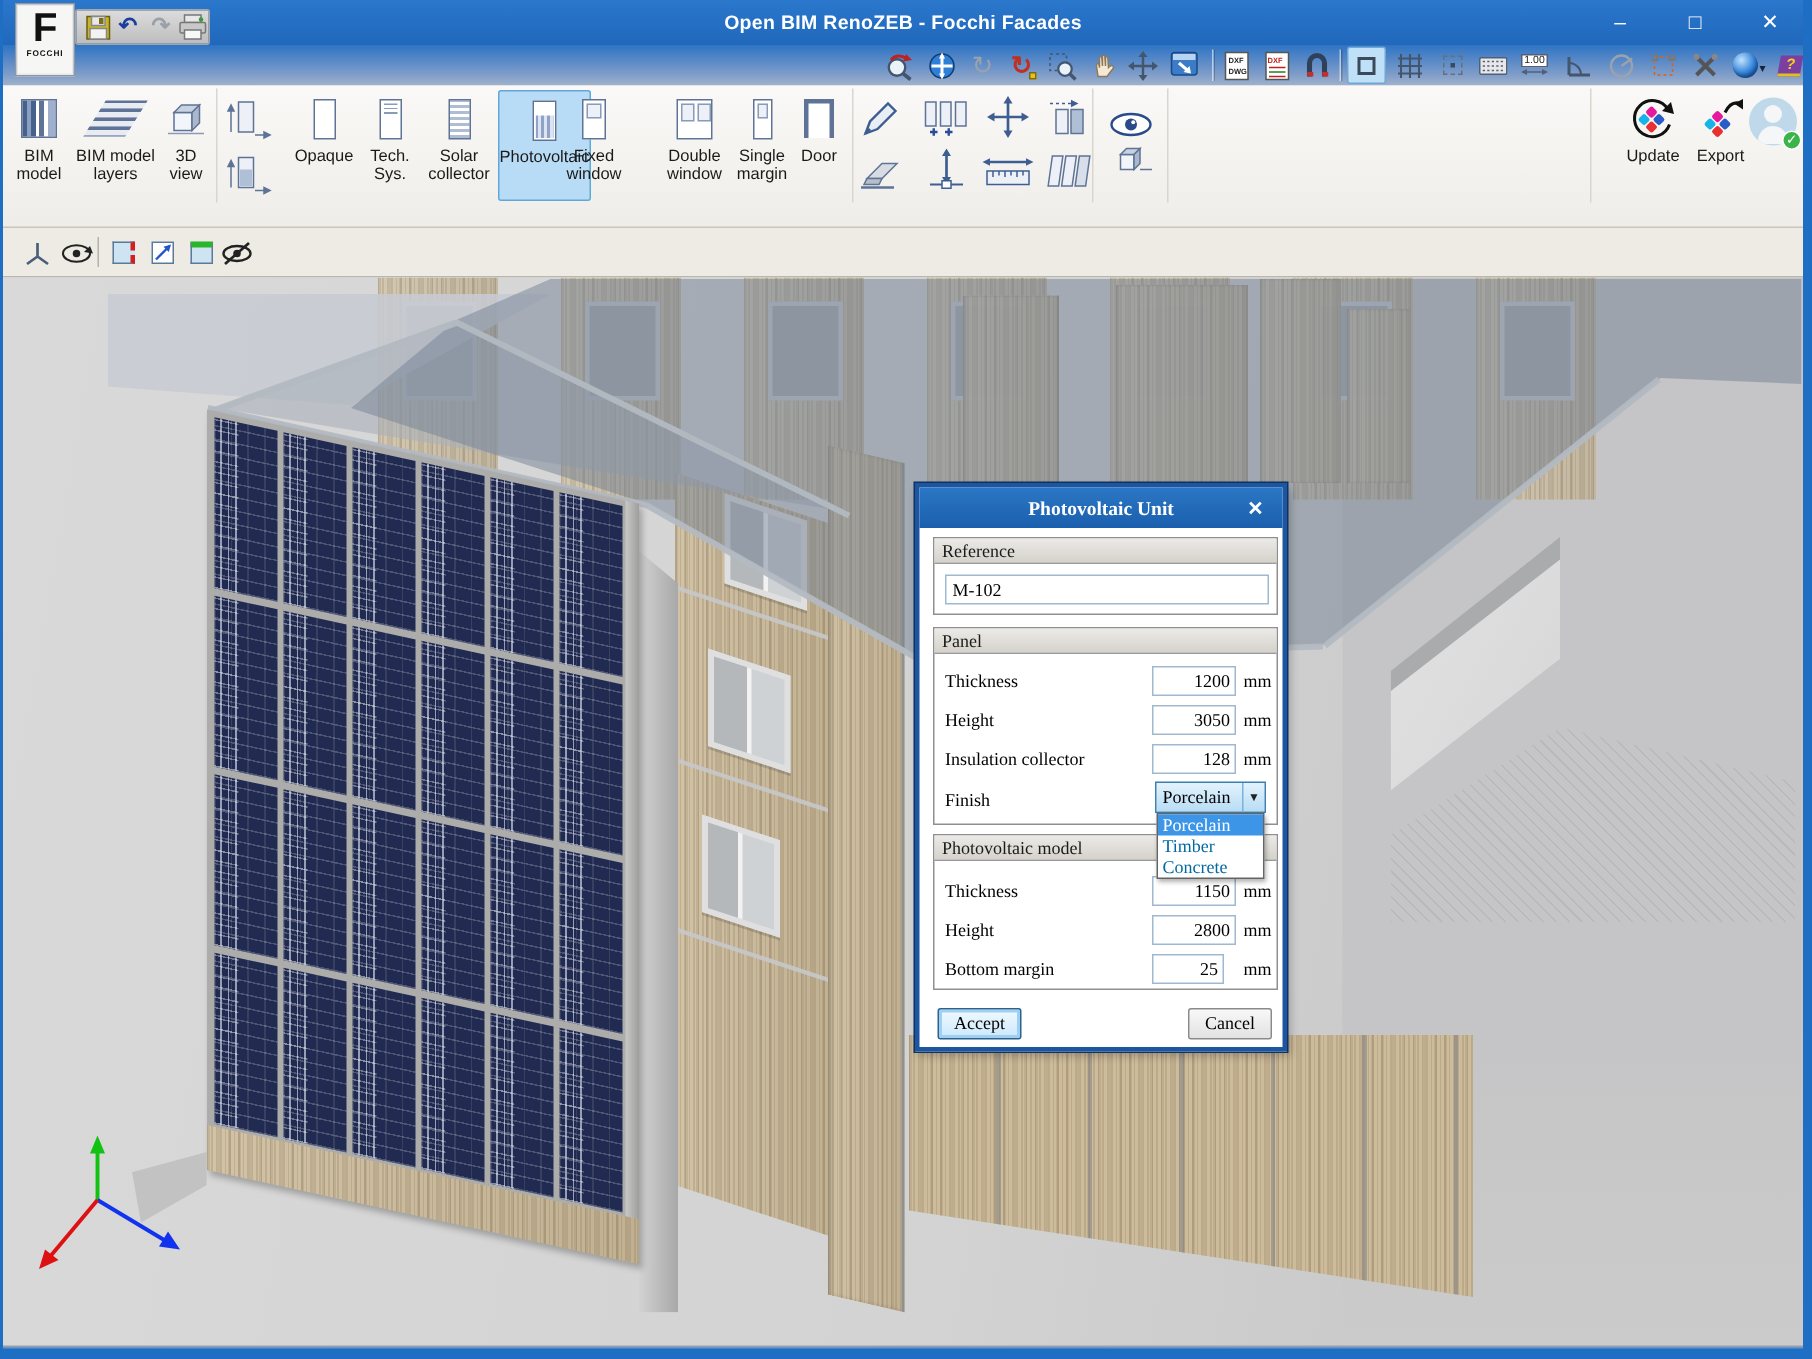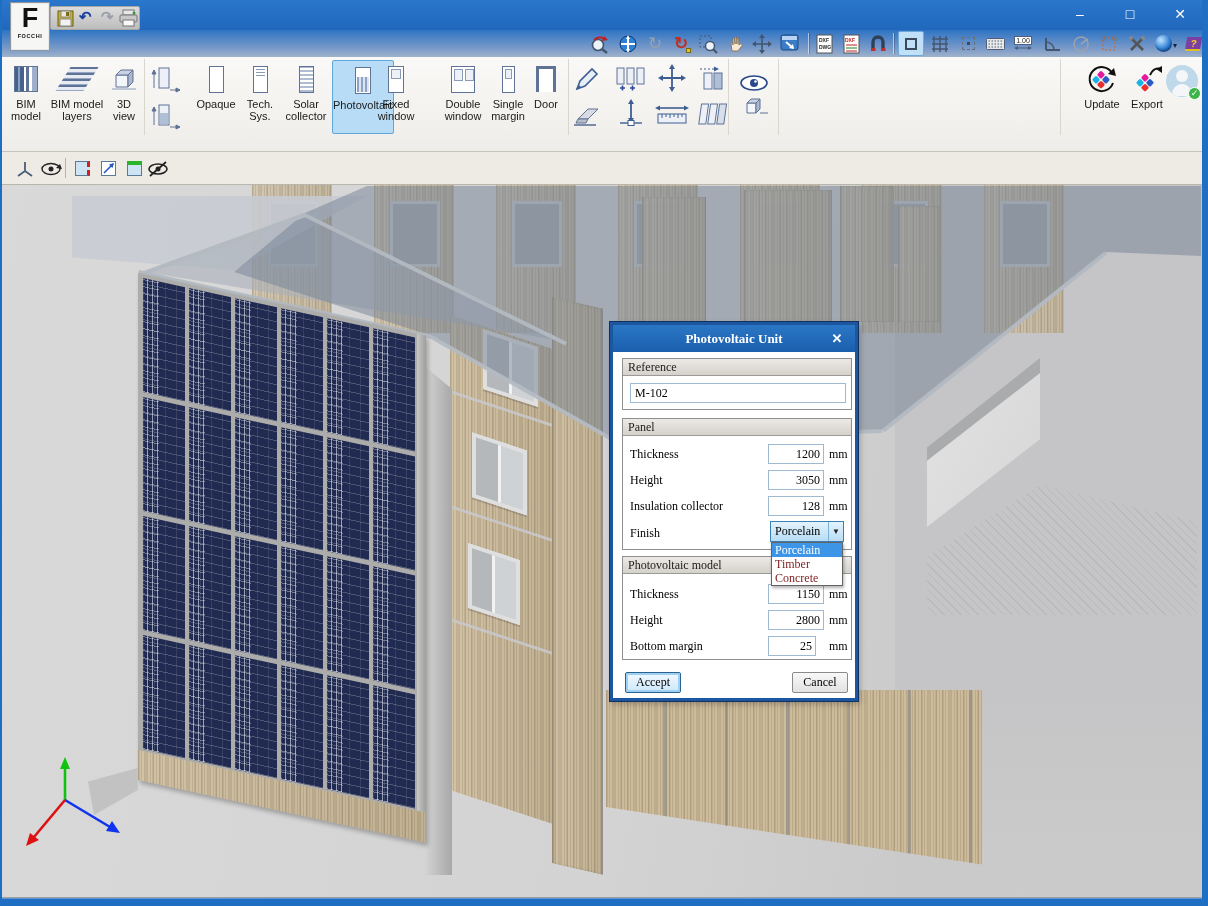--- a/index.html
+++ b/index.html
@@ -131,38 +131,39 @@
          line-height:18px; color:#000; }
   .fld.num { text-align:right; padding-right:3px; }
   .dlbl { position:absolute; left:7px; font-size:12px; color:#000; }
   .unit { position:absolute; font-size:12px; color:#000; }
   #combo { position:absolute; left:157px; width:74px; height:21px; border:1px solid #3C7FB1;
            background:linear-gradient(180deg,#E3F3FD,#B8DCF4); font-size:12px; line-height:19px; padding-left:4px; }
   #combo .arr { position:absolute; right:0; top:0; width:15px; height:100%; border-left:1px solid #7AB2DC;
                 text-align:center; font-size:8px; line-height:19px; color:#222; }
   #ddlist { position:absolute; left:158px; top:217px; width:72px; background:#fff; border:1px solid #646464;
             z-index:60; box-shadow:1px 2px 3px rgba(0,0,0,.3); }
-  .opt { height:14px; font-size:12px; line-height:14px; padding-left:3px; color:#7f1d1d; }
+  .opt { height:14px; font-size:12px; line-height:14px; padding-left:3px; color:#0369a1; }
   .opt.sel { background:#3D95E8; color:#fff; }
   .dbtn { position:absolute; width:56px; height:21px; font-size:12px; text-align:center; line-height:19px;
           border:1px solid #8A8A8A; background:linear-gradient(180deg,#F8F8F8,#E2E2E2); border-radius:2px; }
   .dbtn.focus { border:1px solid #2C628B; box-shadow:inset 0 0 0 2px #9CD1F5;
                 background:linear-gradient(180deg,#F2F9FF,#CCE8FB); }
 
   
   #botborder { position:absolute; left:0; bottom:0; width:100%; height:8px; background:#1E6FC4;
                border-top:1px solid #5E97D6; box-shadow:0 -1px 0 #9E9E9E; }
   svg { display:block; }
 </style>
 </head>
 <body>
 
 <div id="app">
 
   <div id="titlebar">
+    <div id="title-text">Open BIM RenoZEB - Focchi Facades</div>
     <div class="winctl" style="left:1058px">–</div>
     <div class="winctl" style="left:1108px">□</div>
     <div class="winctl" style="left:1158px">✕</div>
   </div>
 
   <div id="topbar">
     <div class="tbtn" style="left:584px">
       <svg width="20" height="20">
           <circle cx="9" cy="11" r="5.5" fill="#EAF2FA" stroke="#44566E" stroke-width="1.6"></circle>
           <line x1="13" y1="15" x2="18" y2="19" stroke="#44566E" stroke-width="2.4"></line>

